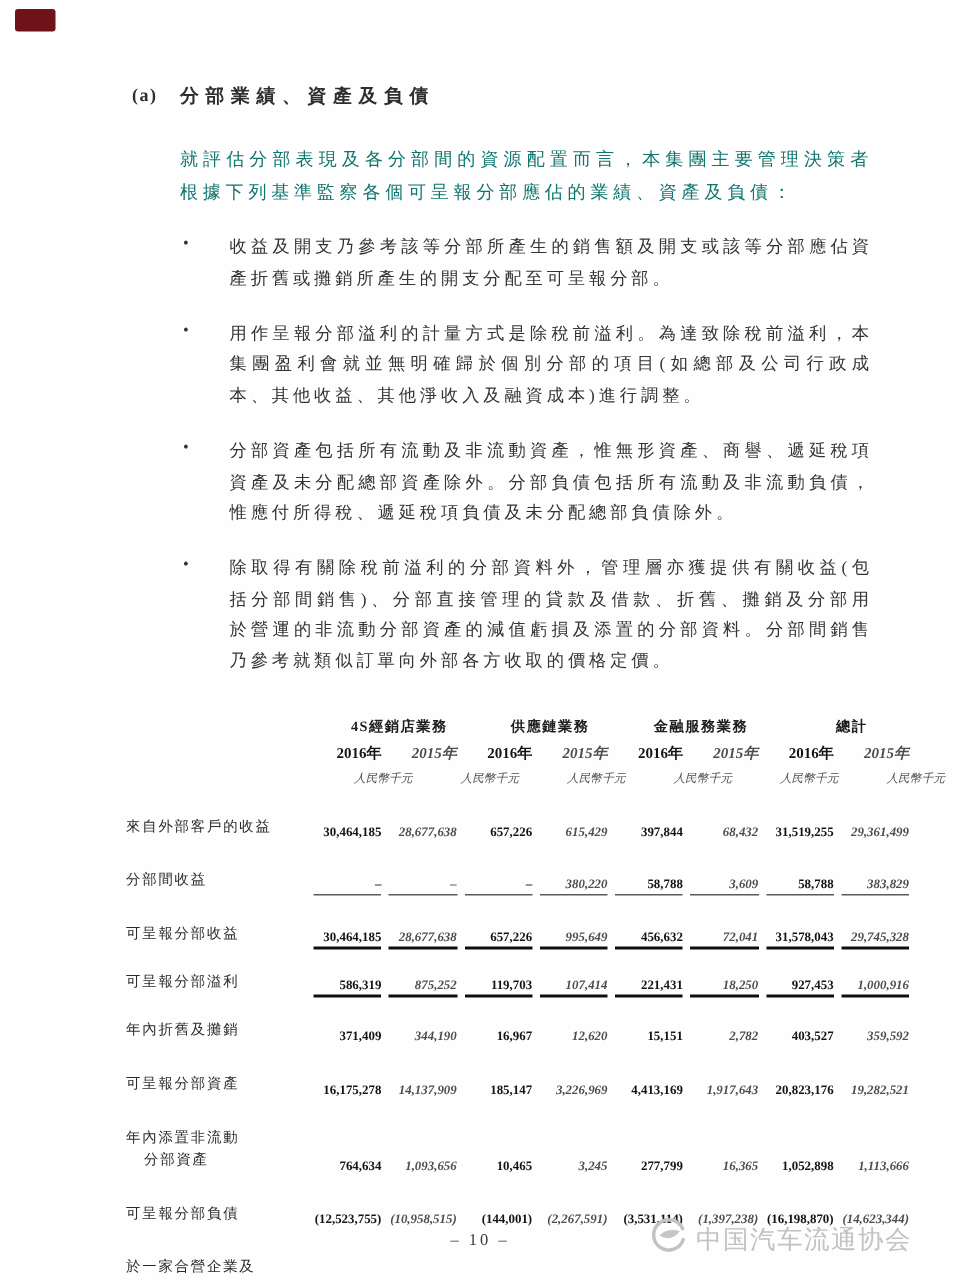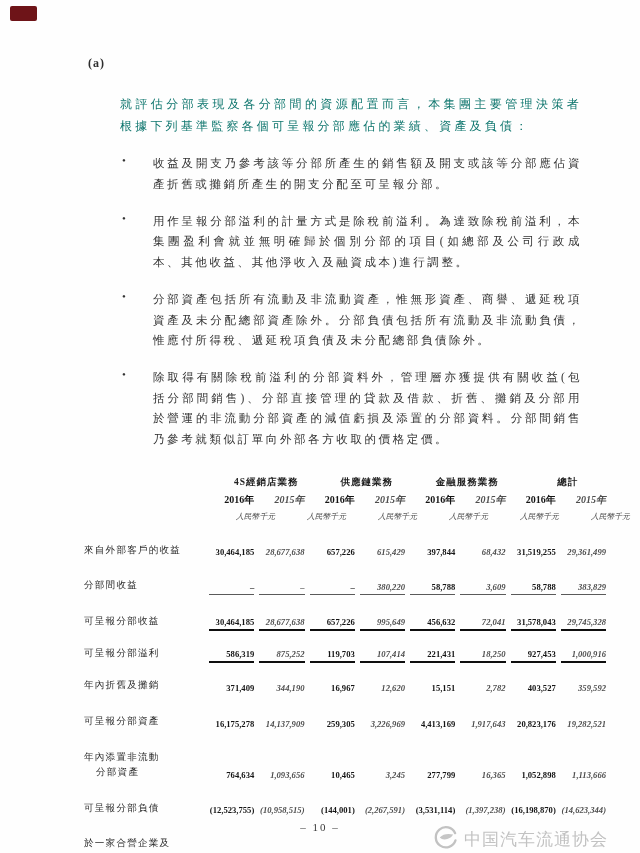--- a/index.html
+++ b/index.html
@@ -37,31 +37,32 @@
   .u-thick{border-bottom:2.5px solid #0e0e0e;}
   .mt-head{margin-top:0;}
   .mt-yr{margin-top:4px;}
   .mt-unit{margin-top:2px;gap:32px;}
   .trow.body{margin-top:19px;}
   .trow.after-line{margin-top:15px;}
   
   .footer{position:absolute;left:0;bottom:10px;width:640px;height:34px;}
   .page-num{position:absolute;left:0;width:640px;text-align:center;top:12px;
     font-size:11px;letter-spacing:2px;color:#3a3a3a;}
-  .watermark{position:absolute;right:32px;top:16px;display:flex;align-items:center;gap:6px;}
+  .watermark{position:absolute;right:32px;top:2px;display:flex;align-items:center;gap:6px;}
   .wm-text{font-size:17px;color:#c2c2c2;letter-spacing:1px;font-family:"Liberation Sans","DejaVu Sans",sans-serif;}
 </style>
 </head>
 <body>
 
 <div class="red-badge" style="background: rgb(110, 20, 24);"></div>
 
 <div class="content">
   <div class="section-head">
     <span class="section-letter">(a)</span>
+    <span class="section-title">分部業績、資產及負債</span>
   </div>
 
   <div class="para">就評估分部表現及各分部間的資源配置而言，本集團主要管理決策者根據下列基準監察各個可呈報分部應佔的業績、資產及負債：</div>
 
   <div class="bullets" id="bullet-list">
       <div class="bullet-item">
         <span class="bullet-glyph">•</span>
         <span class="bullet-text">收益及開支乃參考該等分部所產生的銷售額及開支或該等分部應佔資產折舊或攤銷所產生的開支分配至可呈報分部。</span>
       </div>
       <div class="bullet-item">
@@ -160,21 +161,21 @@
         <div class="num y2015">12,620</div>
         <div class="num y2016">15,151</div>
         <div class="num y2015">2,782</div>
         <div class="num y2016">403,527</div>
         <div class="num y2015">359,592</div>
       </div>
       <div class="trow body">
         <div class="label"><span>可呈報分部資產</span></div>
         <div class="num y2016">16,175,278</div>
         <div class="num y2015">14,137,909</div>
-        <div class="num y2016">259,305</div>
+        <div class="num y2016">185,147</div>
         <div class="num y2015">3,226,969</div>
         <div class="num y2016">4,413,169</div>
         <div class="num y2015">1,917,643</div>
         <div class="num y2016">20,823,176</div>
         <div class="num y2015">19,282,521</div>
       </div>
       <div class="trow body">
         <div class="label"><span>年內添置非流動</span><span class="l2">分部資產</span></div>
         <div class="num y2016">764,634</div>
         <div class="num y2015">1,093,656</div>

